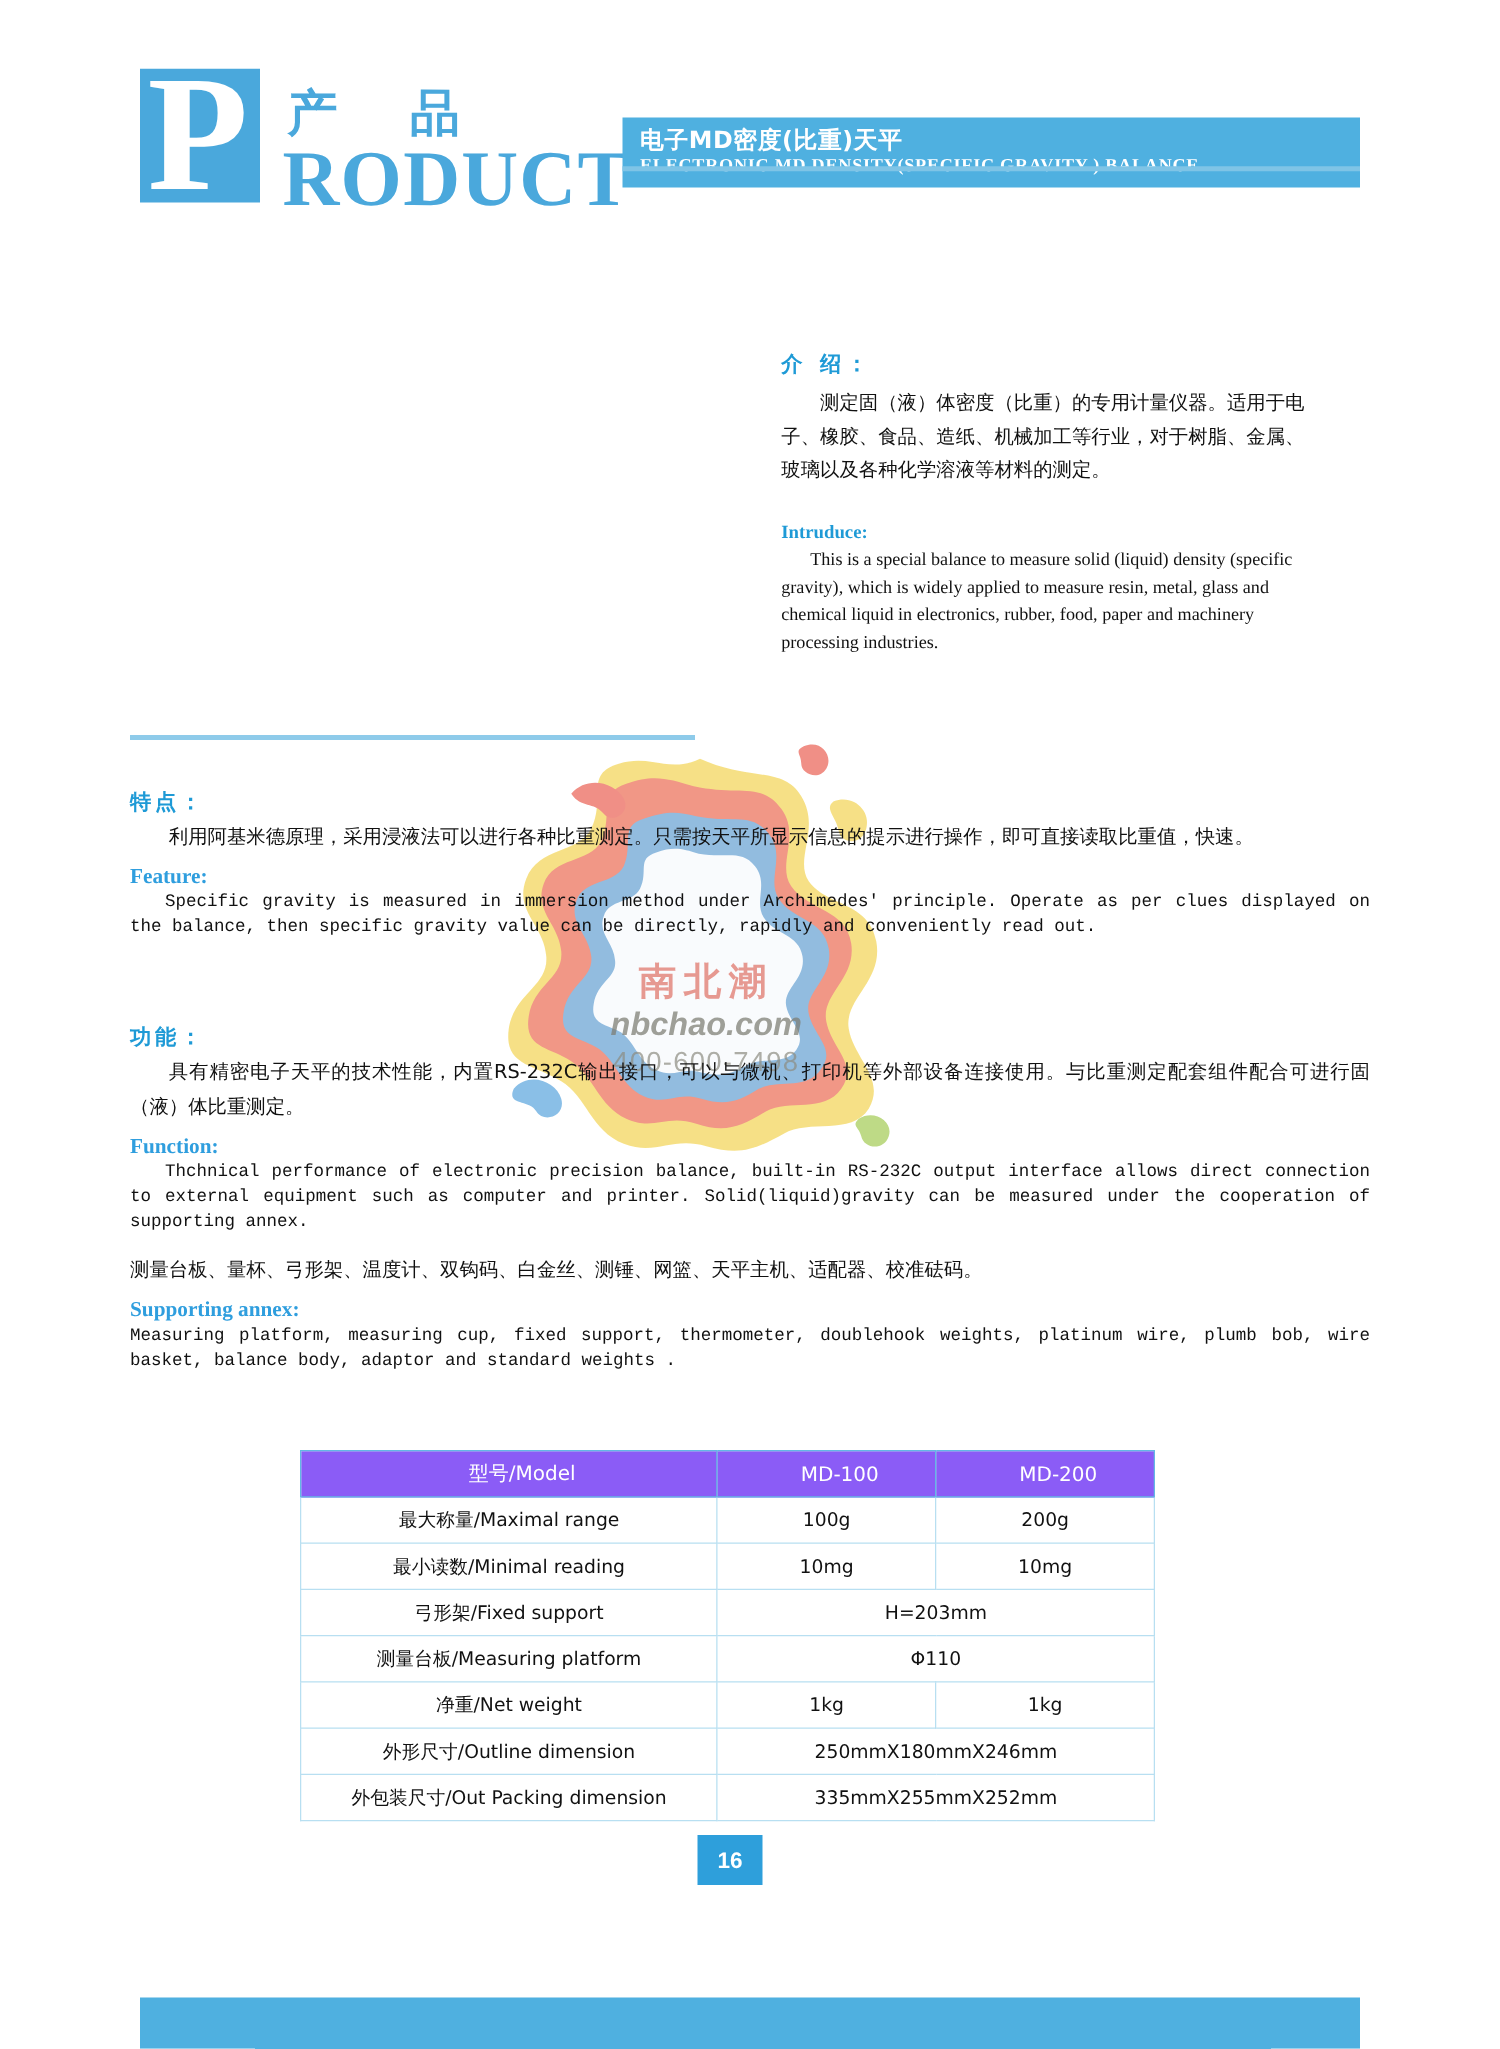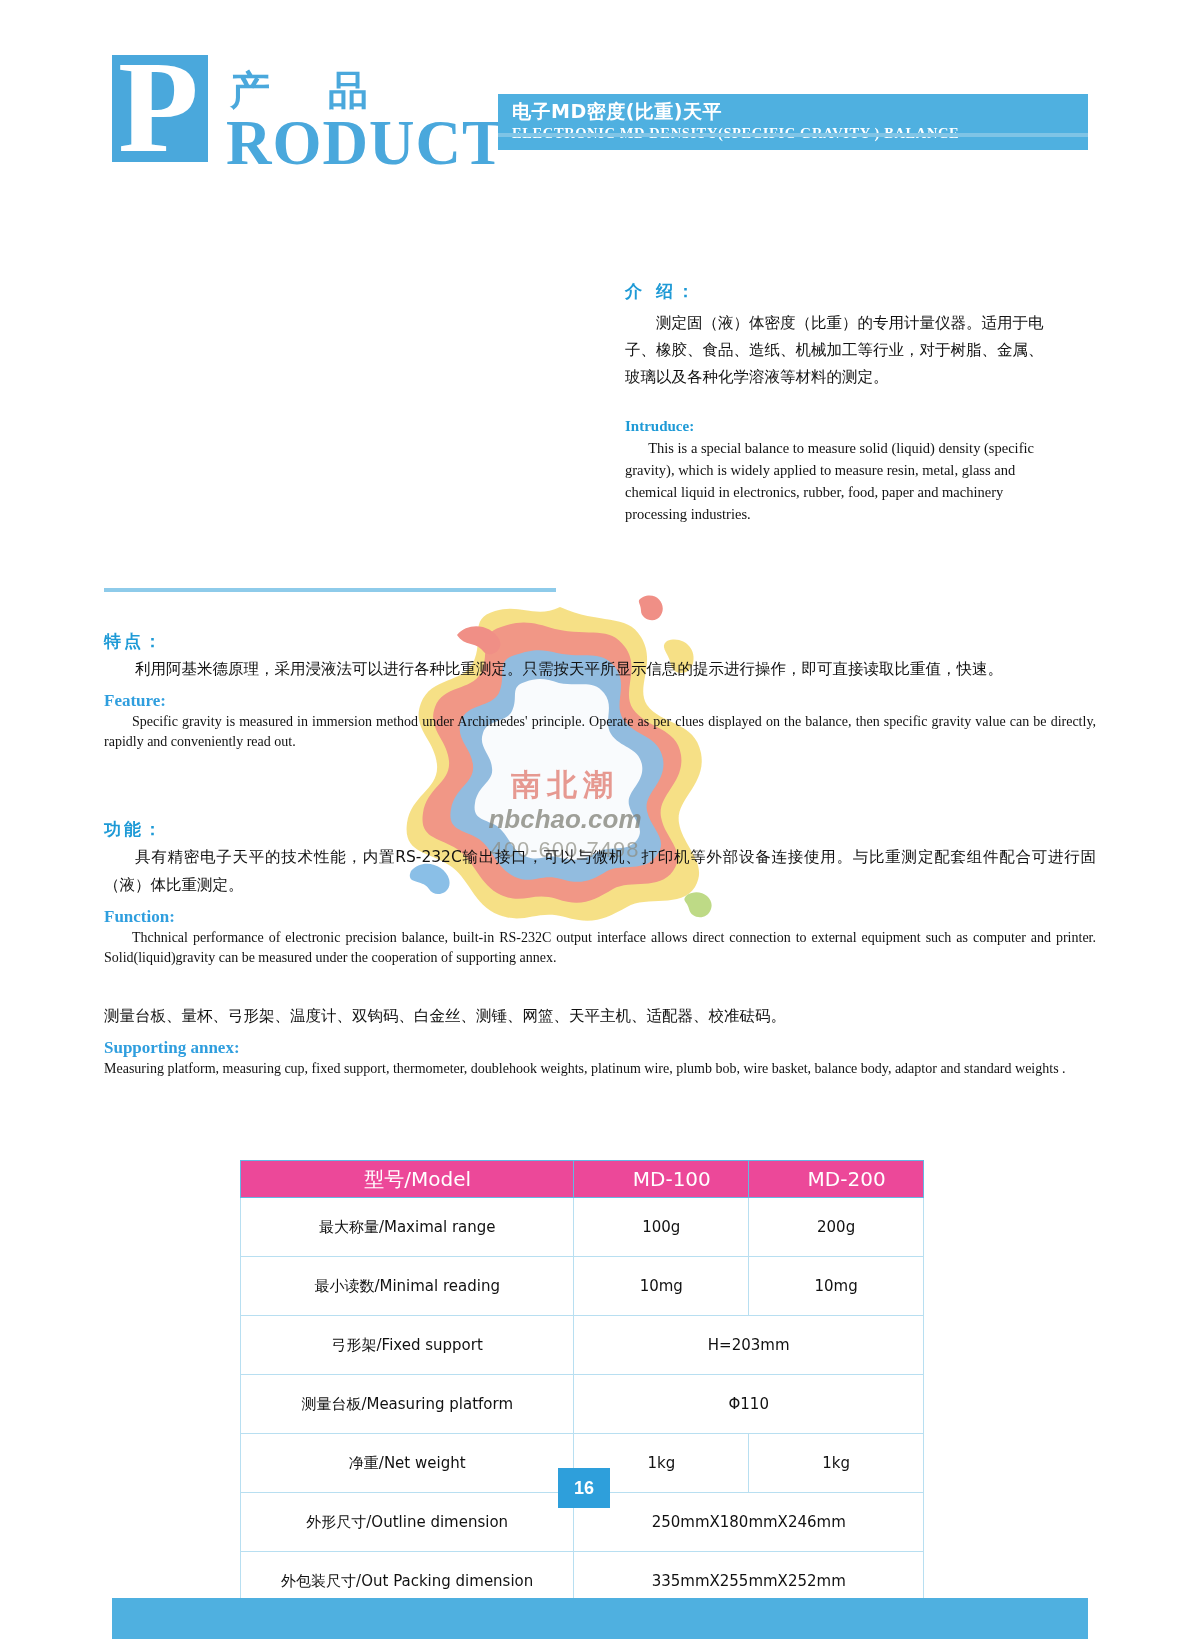--- a/index.html
+++ b/index.html
@@ -108,40 +108,40 @@
     margin:0;font-size:15.5px;line-height:28px;color:#111;text-indent:2em;
     text-align:justify;font-family:"DejaVu Sans","Liberation Sans",sans-serif;
   }
   .sec-cn.noind{text-indent:0;}
   .sec-h-en{
     margin:8px 0 1px 0;font-size:17px;font-weight:bold;color:#2f9ede;
     font-family:"Liberation Serif","DejaVu Serif",serif;
   }
   .sec-en{
     margin:0;font-size:14px;line-height:20px;color:#111;text-indent:2em;
-    text-align:justify;font-family:Liberation Serif, serif;
+    text-align:justify;font-family:Liberation Mono, monospace;
   }
   .sec-en.noind{text-indent:0;}
 
   #sec-feature{top:630px;}
   #sec-function{top:818px;}
   #sec-annex{top:1002px;}
 
   
   .spec-wrap{position:absolute;left:240px;top:1160px;width:684px;}
   table.spec{border-collapse:collapse;width:684px;
     font-family:"DejaVu Sans","Liberation Sans",sans-serif;}
   table.spec th,table.spec td{
     border:1px solid #b8dff1;padding:0;height:32px;text-align:center;
     font-size:15px;font-weight:normal;color:#111;
   }
   table.spec thead th{
-    background:#ec4899;color:#ffffff;font-size:20px;height:36px;border-color:#63b8e4;padding-left:21px;
-  }
-  table.spec td.label{padding:13px 6px;}
+    background:#8b5cf6;color:#ffffff;font-size:16px;height:36px;border-color:#63b8e4;padding-left:21px;
+  }
+  table.spec td.label{padding:2px 6px;}
   table.spec col.c1{width:334px;}
   table.spec col.c2{width:175px;}
   table.spec col.c3{width:175px;}
 
   
   .page-num{
     position:absolute;left:558px;top:1468px;width:52px;height:40px;background:#2e9fdb;
     color:#ffffff;font-size:18px;font-weight:bold;text-align:center;line-height:40px;
     font-family:"Liberation Sans",sans-serif;
   }

